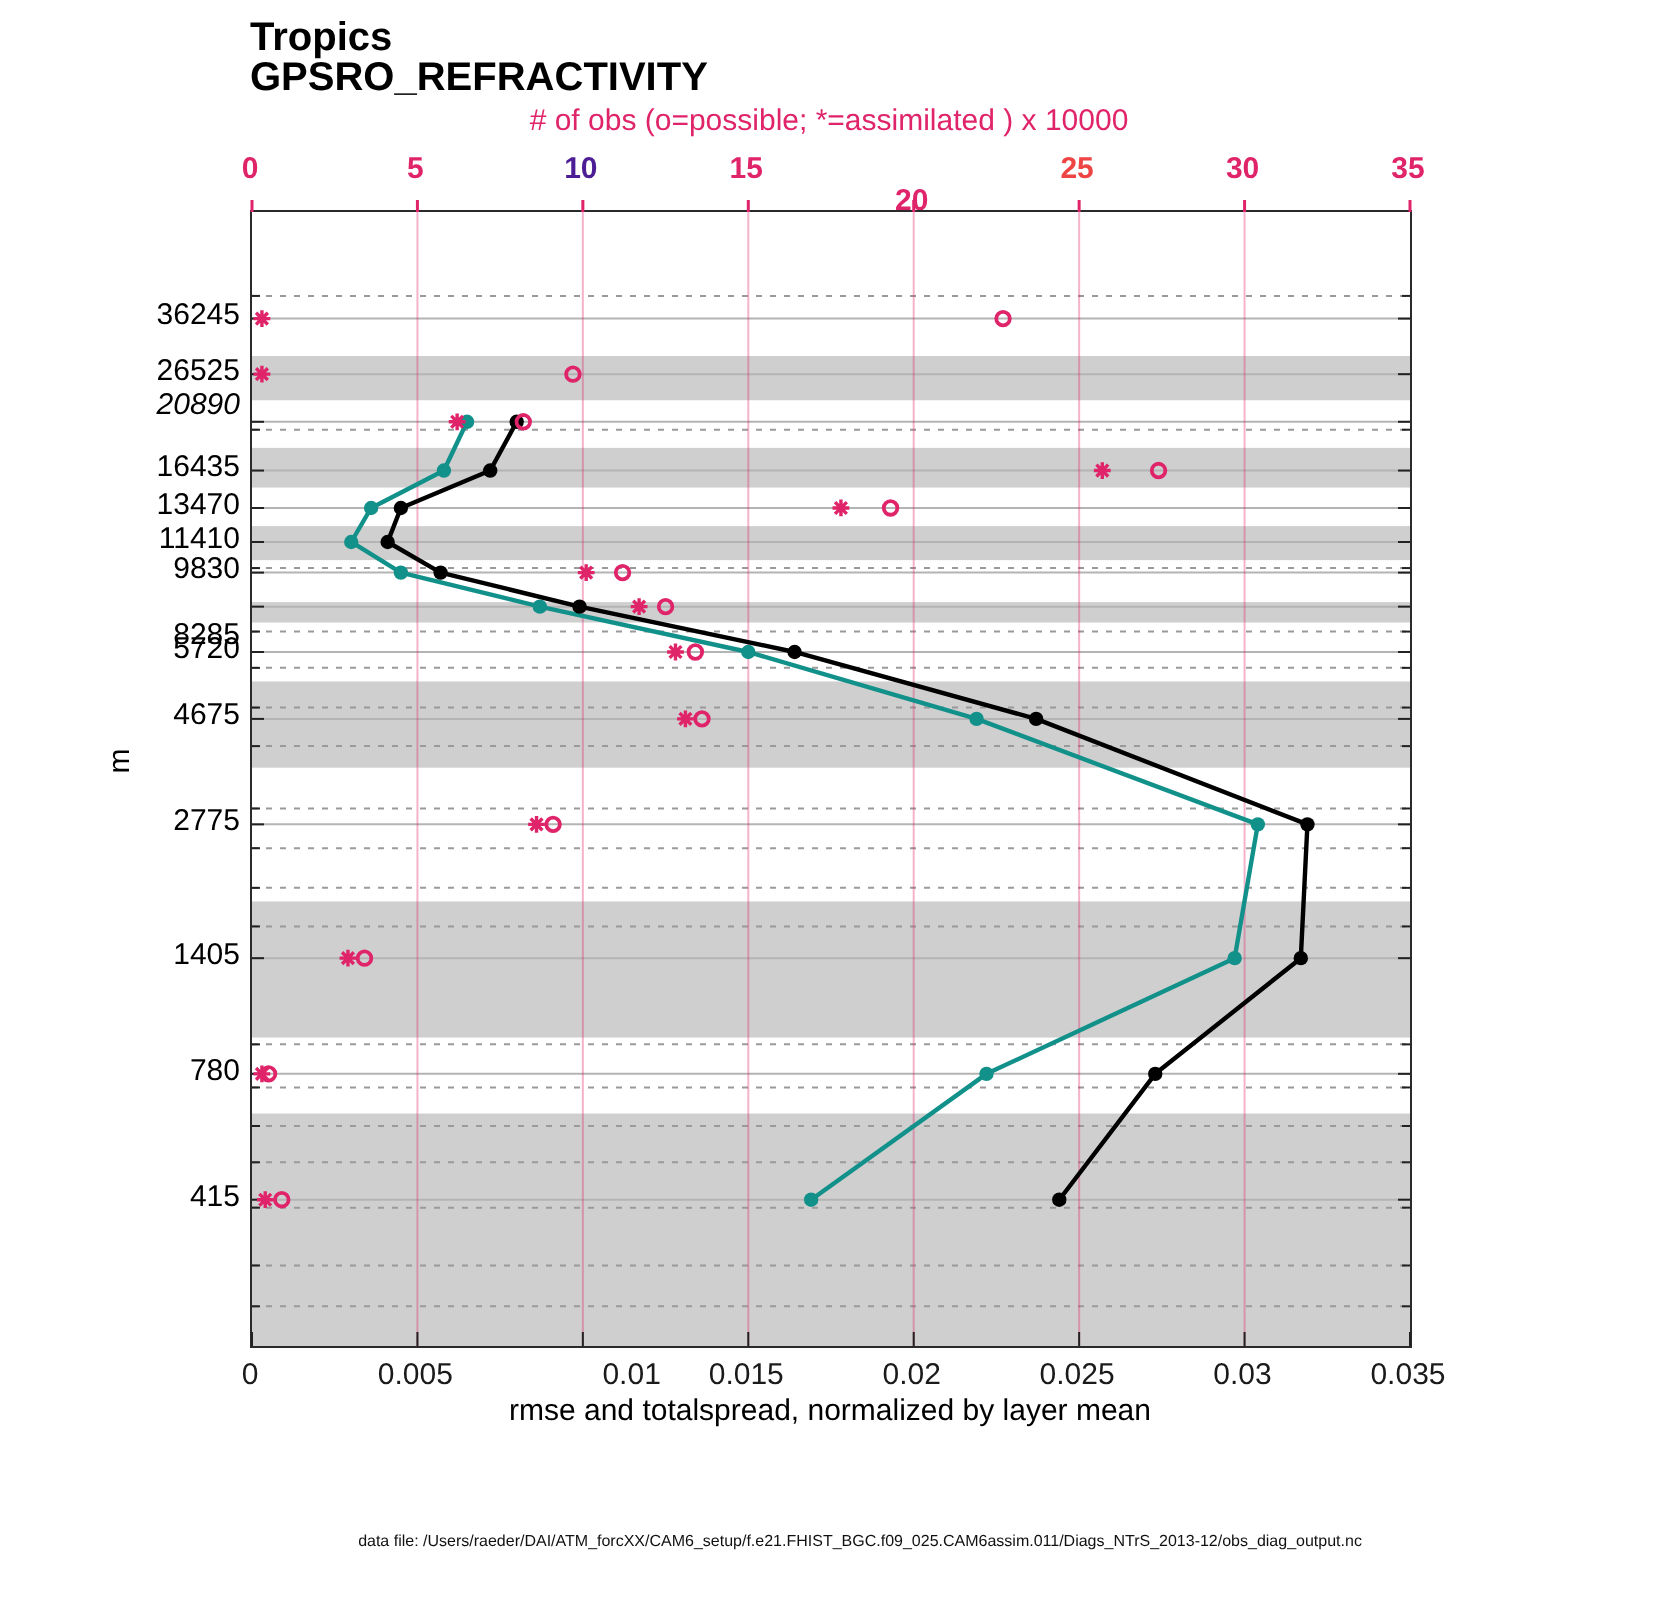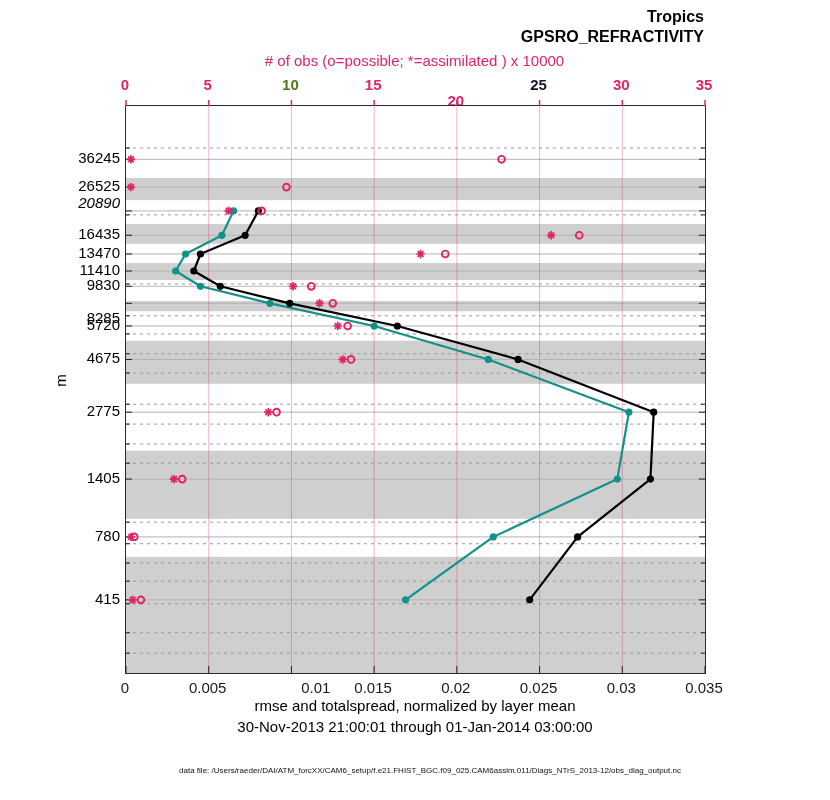--- a/index.html
+++ b/index.html
@@ -1,18 +1,18 @@
 <!DOCTYPE html>
 <html><head>
 <meta charset="utf-8">
 <style>
   html,body{margin:0;padding:0;background:#ffffff;}
   #page{position:relative;width:830px;height:800px;background:#fff;
         font-family:"Liberation Sans","DejaVu Sans",sans-serif;color:#000;overflow:hidden;}
-  .ttl{position:absolute;left:125px;width:579px;text-align:right;font-weight:bold;font-size:16px;}
+  .ttl{position:absolute;left:125px;width:579px;text-align:left;font-weight:bold;font-size:20px;}
   #title-1{top:8px;}
   #title-2{top:28px;}
   #obs-axis-label{position:absolute;left:125px;width:579px;top:52px;text-align:center;font-size:15px;}
   #plot{position:absolute;left:125px;top:105px;width:579px;height:567px;border:1px solid #2a2a2a;}
   #plot svg{position:absolute;left:0;top:0;overflow:visible;}
   .toptick-label{position:absolute;top:76px;width:70px;margin-left:-35px;text-align:center;font-size:15px;}
   .lefttick-label{position:absolute;left:44px;width:76px;text-align:right;font-size:15px;line-height:16px;}
   .bottick-label{position:absolute;top:679px;width:80px;margin-left:-40px;text-align:center;font-size:15px;color:#1a1a1a;}
   #y-axis-label{position:absolute;left:50px;top:372px;width:20px;text-align:center;
                 font-size:15px;transform:rotate(-90deg);}
@@ -29,24 +29,24 @@
 
 <div id="page">
 
   <div class="ttl" id="title-1">Tropics</div>
   <div class="ttl" id="title-2">GPSRO_REFRACTIVITY</div>
   <div id="obs-axis-label" style="color: rgb(224, 36, 106);"># of obs (o=possible; *=assimilated ) x 10000</div>
 
   <div id="top-tick-labels">
       <div class="toptick-label" style="position: absolute; left: 125px; color: rgb(224, 36, 106); font-weight: bold;">0</div>
       <div class="toptick-label" style="position: absolute; left: 207.714px; color: rgb(224, 36, 106); font-weight: bold;">5</div>
-      <div class="toptick-label" style="position: absolute; left: 290.429px; color: #4d7c0f; font-weight: bold;">10</div>
+      <div class="toptick-label" style="position: absolute; left: 290.429px; color: #4c1d95; font-weight: bold;">10</div>
       <div class="toptick-label" style="position: absolute; left: 373.143px; color: rgb(224, 36, 106); font-weight: bold;">15</div>
       <div class="toptick-label" style="position: absolute; left: 455.857px; color: rgb(224, 36, 106); font-weight: bold; margin-top: 16px;">20</div>
-      <div class="toptick-label" style="position: absolute; left: 538.571px; color: #0f172a; font-weight: bold;">25</div>
+      <div class="toptick-label" style="position: absolute; left: 538.571px; color: #ef4444; font-weight: bold;">25</div>
       <div class="toptick-label" style="position: absolute; left: 621.286px; color: rgb(224, 36, 106); font-weight: bold;">30</div>
       <div class="toptick-label" style="position: absolute; left: 704px; color: rgb(224, 36, 106); font-weight: bold;">35</div>
     </div>
   <div id="left-tick-labels">
       <div class="lefttick-label" style="position: absolute; top: 150.298px;">36245</div>
       <div class="lefttick-label" style="position: absolute; top: 178.081px;">26525</div>
       <div class="lefttick-label" style="position: absolute; top: 195px; font-style: italic;">20890</div>
       <div class="lefttick-label" style="position: absolute; top: 226.276px;">16435</div>
       <div class="lefttick-label" style="position: absolute; top: 244.987px;">13470</div>
       <div class="lefttick-label" style="position: absolute; top: 261.997px;">11410</div>
@@ -249,16 +249,15 @@
         <path d="M43.77428571428571,373.086L52.174285714285716,373.086M47.97428571428571,368.886L47.97428571428571,377.286M45.034285714285716,370.146L50.91428571428571,376.026M45.034285714285716,376.026L50.91428571428571,370.146" stroke="#e0246a" stroke-width="1.7" fill="none"></path>
         <circle cx="8.27142857142857" cy="430.92" r="3.4" fill="none" stroke="#e0246a" stroke-width="1.9"></circle>
         <path d="M0.7628571428571433,430.92L9.162857142857144,430.92M4.9628571428571435,426.72L4.9628571428571435,435.12M2.0228571428571436,427.98L7.902857142857144,433.86M2.0228571428571436,433.86L7.902857142857144,427.98" stroke="#e0246a" stroke-width="1.7" fill="none"></path>
         <circle cx="14.888571428571428" cy="493.85699999999997" r="3.4" fill="none" stroke="#e0246a" stroke-width="1.9"></circle>
         <path d="M2.4171428571428573,493.85699999999997L10.817142857142859,493.85699999999997M6.617142857142857,489.657L6.617142857142857,498.05699999999996M3.6771428571428575,490.917L9.557142857142857,496.79699999999997M3.6771428571428575,496.79699999999997L9.557142857142857,490.917" stroke="#e0246a" stroke-width="1.7" fill="none"></path>
       </svg>
   </div>
 
 
   <div id="x-axis-label">rmse and totalspread, normalized by layer mean</div>
-  <div id="date-range">30-Nov-2013 21:00:01 through 01-Jan-2014 03:00:00</div>
   <div id="footer-datafile">data file: /Users/raeder/DAI/ATM_forcXX/CAM6_setup/f.e21.FHIST_BGC.f09_025.CAM6assim.011/Diags_NTrS_2013-12/obs_diag_output.nc</div>
 
 </div>
 
 </body></html>

